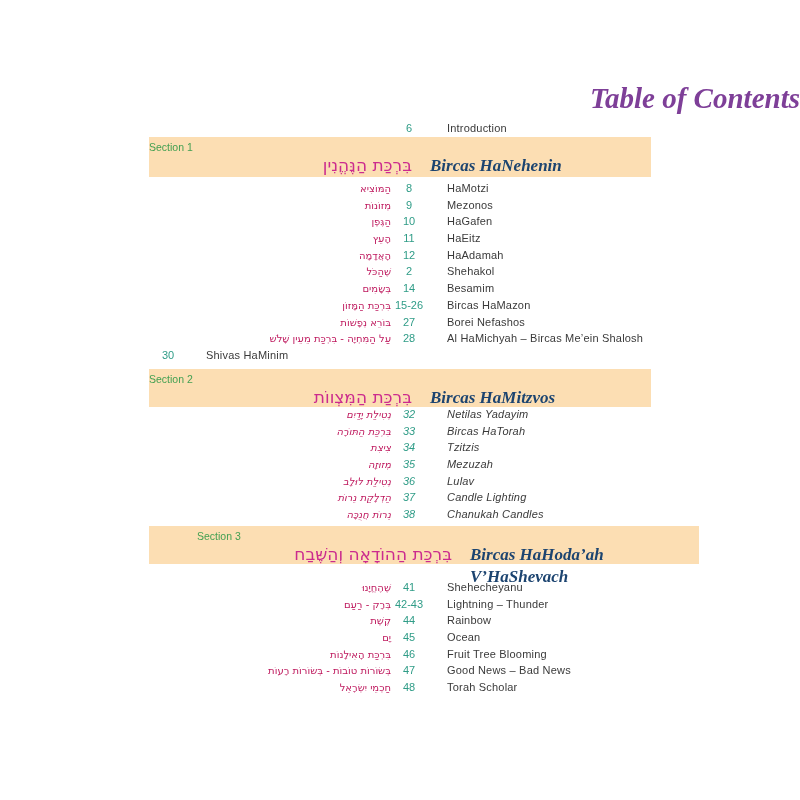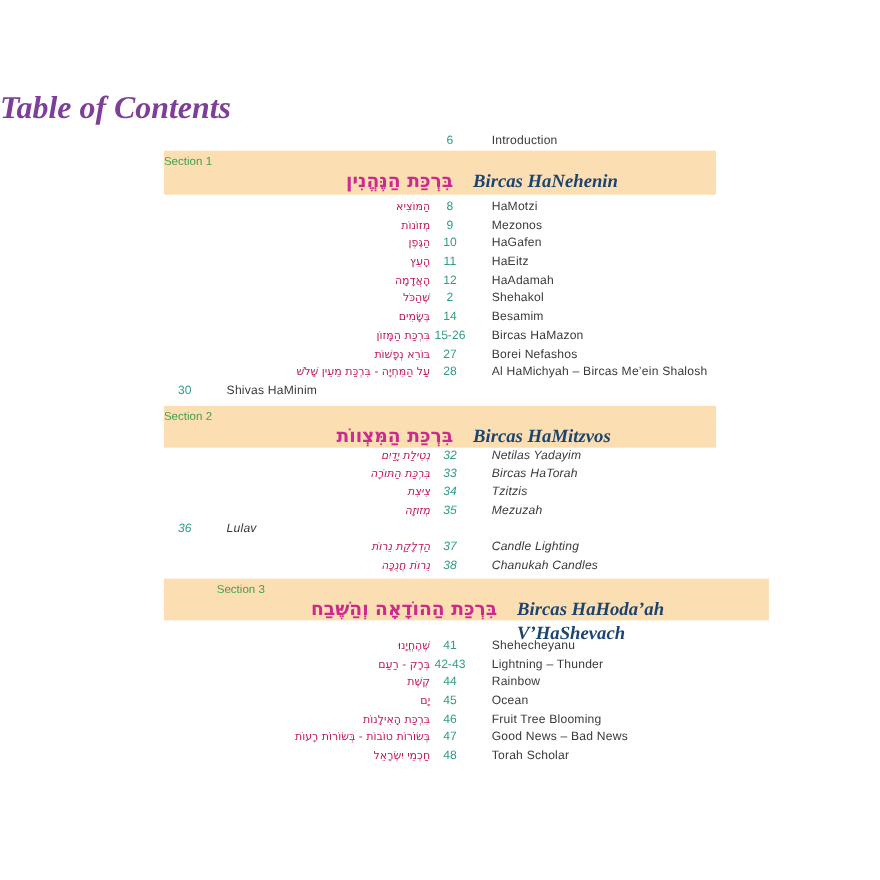--- a/index.html
+++ b/index.html
@@ -3,21 +3,21 @@
 <meta charset="utf-8">
 <style>
   html,body{margin:0;padding:0;}
   body{
     width:800px;height:800px;background:#ffffff;
     font-family:"Liberation Sans",sans-serif;
     position:relative;overflow:hidden;
   }
   .page-title{
     position:absolute;top:82px;left:0;width:800px;
-    text-align:left;
+    text-align:right;
     font-family:"Liberation Serif",serif;
     font-style:italic;font-weight:bold;
     font-size:29px;color:#7e3f98;
   }
   .row{
     display:flex;align-items:baseline;
     height:16.7px;line-height:16.7px;
     white-space:nowrap;
   }
   .heb{
@@ -48,21 +48,21 @@
   .banner .label{
     font-size:10.5px;color:#43a052;
     line-height:13px;padding-top:4px;text-align:left;
   }
   .banner .titles{
     display:flex;align-items:baseline;height:22px;line-height:22px;
   }
   .banner .heb-title{
     width:263px;text-align:right;direction:rtl;
     font-family:"DejaVu Sans",sans-serif;
-    font-weight:bold;font-size:17px;color:#cb2b8e;
+    font-weight:normal;font-size:17px;color:#cb2b8e;
   }
   .banner .eng-title{
     margin-left:18px;
     font-family:"Liberation Serif",serif;
     font-weight:bold;font-style:italic;
     font-size:17px;color:#1c4470;
   }
 </style>
 </head>
 <body>
@@ -163,20 +163,21 @@
     <span class="heb">צִיצִת</span>
     <span class="num">34</span>
     <span class="eng">Tzitzis</span>
   </div>
       <div class="row">
     <span class="heb">מְזוּזָה</span>
     <span class="num">35</span>
     <span class="eng">Mezuzah</span>
   </div>
       <div class="row">
+    <span class="heb">נְטִילַת לוּלָב</span>
     <span class="num">36</span>
     <span class="eng">Lulav</span>
   </div>
       <div class="row">
     <span class="heb">הַדְלָקַת נֵרוֹת</span>
     <span class="num">37</span>
     <span class="eng">Candle Lighting</span>
   </div>
       <div class="row">
     <span class="heb">נֵרוֹת חֲנֻכָּה</span>

